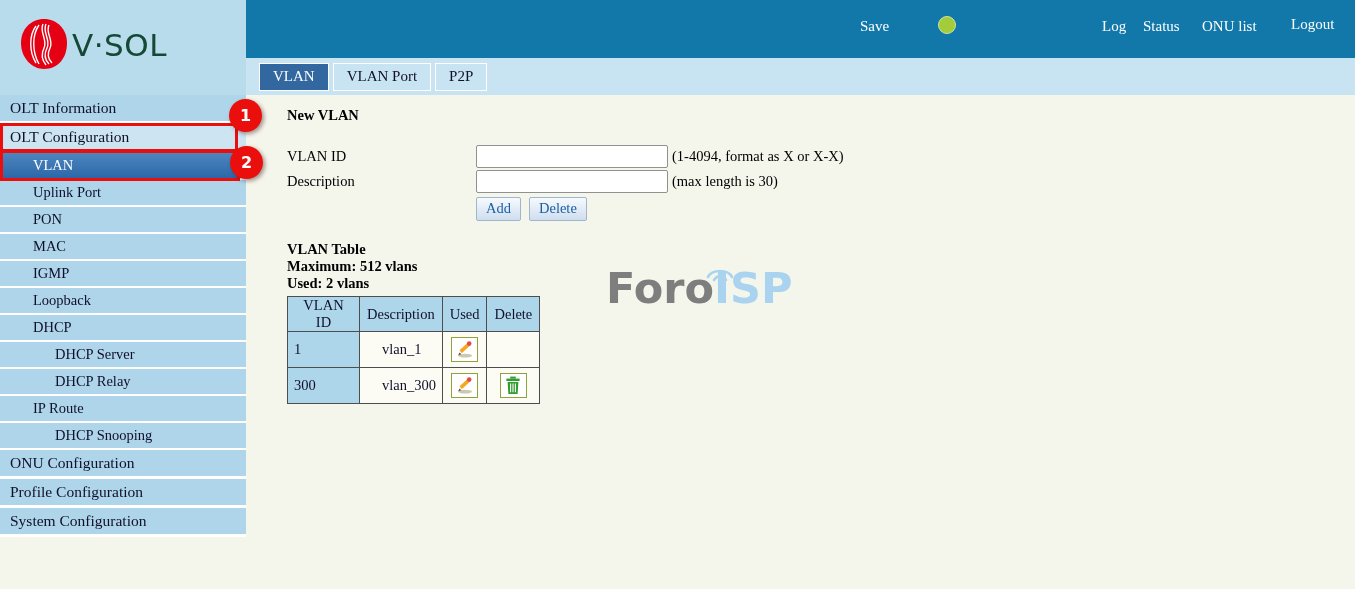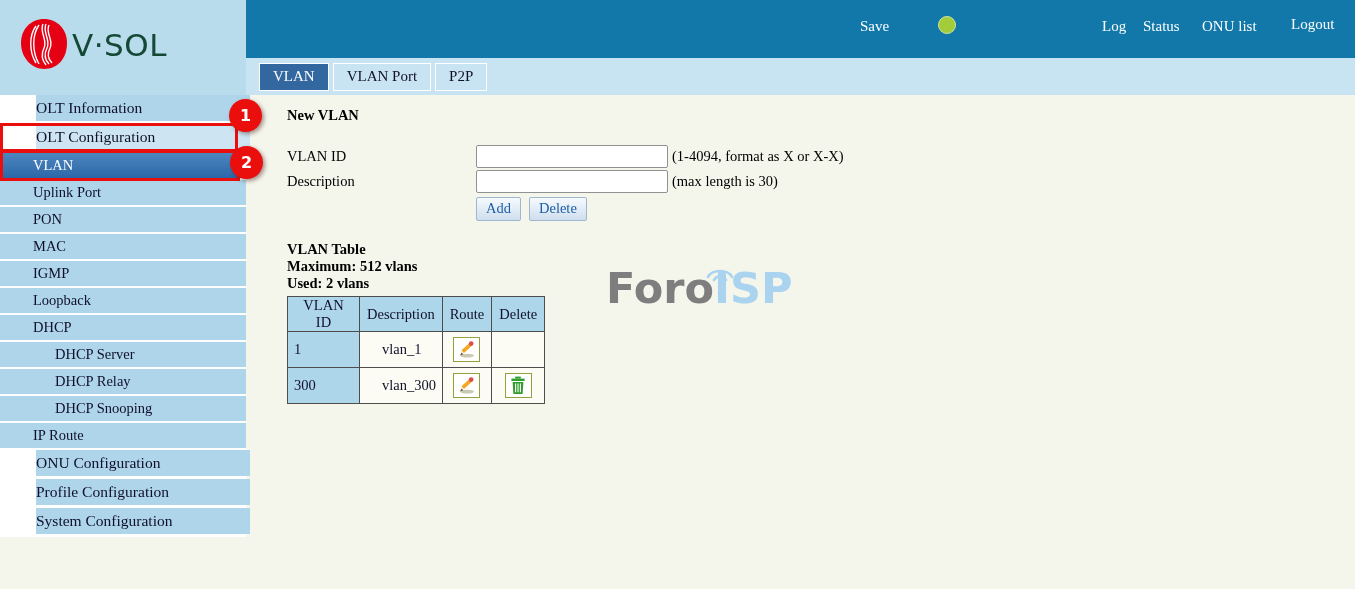--- a/index.html
+++ b/index.html
@@ -51,21 +51,21 @@
   }
   .tab.active { background:#33679f; color:#ffffff; }
 
   
   .sidebar {
     position:absolute; left:0; top:95px; width:246px; background:#ffffff;
   }
   .side-item {
     background:#aed5ea; color:#10102a; cursor:pointer; width:246px;
   }
-  .side-item.lv1 { height:26px; line-height:26px; margin-bottom:3px; font-size:15.5px;margin-left:36px; }
+  .side-item.lv1 { height:26px; line-height:26px; margin-bottom:3px; padding-left:10px; font-size:15.5px; }
   .side-item.lv2 { height:25px; line-height:25px; margin-bottom:2px; padding-left:33px; font-size:14.5px; }
   .side-item.lv3 { height:25px; line-height:25px; margin-bottom:2px; padding-left:55px; font-size:14.5px; }
   .side-item.expanded { background:#cde5f3; }
   .side-item.selected {
     background:linear-gradient(#4d86bf,#2c67a8); color:#ffffff;
   }
 
   
   .anno-box {
     position:absolute; border:3px solid #ea0f0c; z-index:5; pointer-events:none;
@@ -186,23 +186,23 @@
   <div class="side-item lv2"><span class="side-label">IGMP</span></div>
 
   <div class="side-item lv2"><span class="side-label">Loopback</span></div>
 
   <div class="side-item lv2"><span class="side-label">DHCP</span></div>
 
   <div class="side-item lv3"><span class="side-label">DHCP Server</span></div>
 
   <div class="side-item lv3"><span class="side-label">DHCP Relay</span></div>
 
+  <div class="side-item lv2"><span class="side-label">IP Route</span></div>
+
   <div class="side-item lv3"><span class="side-label">DHCP Snooping</span></div>
-
-  <div class="side-item lv2"><span class="side-label">IP Route</span></div>
 
   <div class="side-item lv1"><span class="side-label">ONU Configuration</span></div>
 
   <div class="side-item lv1"><span class="side-label">Profile Configuration</span></div>
 
   <div class="side-item lv1"><span class="side-label">System Configuration</span></div>
 </div>
 
 <div class="anno-box anno-box-1"></div>
 <div class="anno-box anno-box-2"></div>
@@ -235,21 +235,21 @@
   <div class="counts">
     <div>Maximum: 512 vlans</div>
     <div>Used: 2 vlans</div>
   </div>
 
   <table class="vlan-table">
     <thead>
         <tr id="vlan-table-head">
           <th class="h-id">VLAN ID</th>
           <th class="h-desc">Description</th>
-          <th class="h-edit">Route</th>
+          <th class="h-edit">Used</th>
           <th class="h-del">Delete</th>
         </tr>
       </thead>
     <tbody id="vlan-table-body">
   <tr>
     <td class="c-id">1</td>
     <td class="c-desc">vlan_1</td>
     <td class="c-act">
       <span class="icon-btn edit-btn">
         <span>

